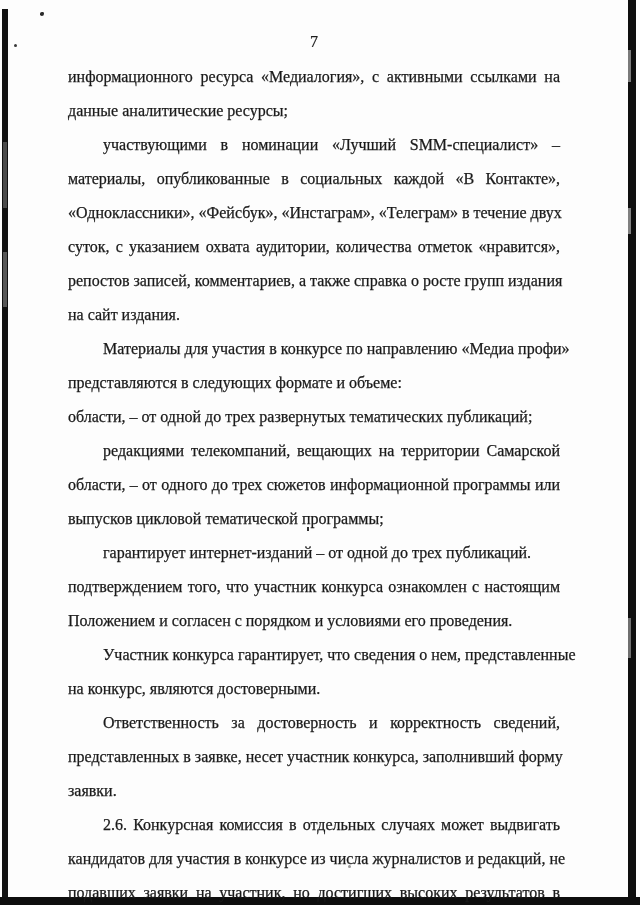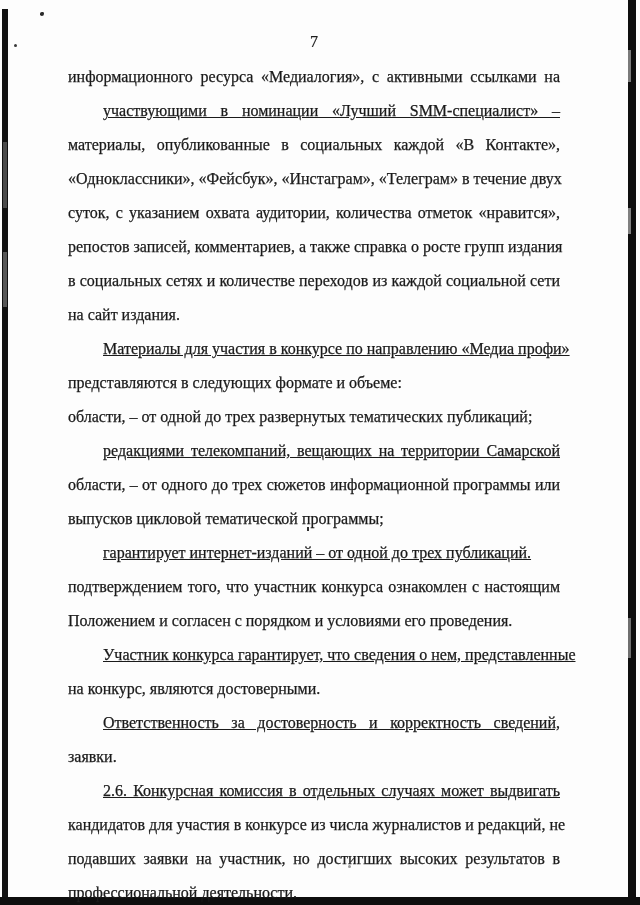--- a/index.html
+++ b/index.html
@@ -19,21 +19,21 @@
   .textblock {
     position:absolute; left:68px; top:56px; width:492px;
     font-size:16px;
     -webkit-text-stroke:0.25px #1b1b1b;
   }
   .ln {
     height:26px; line-height:26px;
     white-space:nowrap; box-sizing:border-box;margin-top:8px;
   }
   .j { text-align:justify; text-align-last:justify; }
-  .ind { padding-left:35px;text-decoration:underline; }
+  .ind { padding-left:35px; }
   
   .bar-left  { position:absolute; left:2px;  top:9px;  width:6px;  height:896px; background:#121212; }
   .bar-left-g1 { position:absolute; left:3px; top:142px; width:4px; height:66px; background:#4c4c4c; }
   .bar-left-g2 { position:absolute; left:3px; top:252px; width:4px; height:55px; background:#585858; }
   .bar-right { position:absolute; left:628px; top:0;    width:8px;  height:905px; background:#0e0e0e; }
   .bar-right-g1 { position:absolute; left:628px; top:50px;  width:3px; height:32px; background:#7a7a7a; }
   .bar-right-g2 { position:absolute; left:628px; top:208px; width:3px; height:26px; background:#808080; }
   .bar-right-g3 { position:absolute; left:628px; top:618px; width:3px; height:40px; background:#6f6f6f; }
   .bar-bottom{ position:absolute; left:0;    top:897px; width:640px; height:8px;  background:#0e0e0e; }
   .speck-a { position:absolute; left:40px;  top:12px;  width:4px; height:4px; background:#2a2a2a; border-radius:50% 40% 60% 50%; }
@@ -56,39 +56,40 @@
   <div class="bar-bottom"></div>
   <div class="speck-a"></div>
   <div class="speck-b"></div>
   <div class="speck-c"></div>
   <div class="speck-accent"></div>
 
   <div class="pageno">7</div>
 
   <div class="textblock">
     <div class="ln j">информационного ресурса «Медиалогия», с активными ссылками на</div>
+    <div class="ln">данные аналитические ресурсы;</div>
     <div class="ln j ind">участвующими в номинации «Лучший SMM-специалист» –</div>
     <div class="ln j">материалы, опубликованные в социальных каждой «В Контакте»,</div>
     <div class="ln j">«Одноклассники», «Фейсбук», «Инстаграм», «Телеграм» в течение двух</div>
     <div class="ln j">суток, с указанием охвата аудитории, количества отметок «нравится»,</div>
     <div class="ln j">репостов записей, комментариев, а также справка о росте групп издания</div>
-    <div class="ln j">в социальных сетях и количестве переходов из каждой социальной сети</div>
     <div class="ln">на сайт издания.</div>
     <div class="ln j ind">Материалы для участия в конкурсе по направлению «Медиа профи»</div>
     <div class="ln">представляются в следующих формате и объеме:</div>
     <div class="ln">области, – от одной до трех развернутых тематических публикаций;</div>
     <div class="ln j ind">редакциями телекомпаний, вещающих на территории Самарской</div>
     <div class="ln j">области, – от одного до трех сюжетов информационной программы или</div>
     <div class="ln">выпусков цикловой тематической программы;</div>
     <div class="ln ind">гарантирует интернет-изданий – от одной до трех публикаций.</div>
     <div class="ln j">подтверждением того, что участник конкурса ознакомлен с настоящим</div>
     <div class="ln">Положением и согласен с порядком и условиями его проведения.</div>
     <div class="ln j ind">Участник конкурса гарантирует, что сведения о нем, представленные</div>
     <div class="ln">на конкурс, являются достоверными.</div>
     <div class="ln j ind">Ответственность за достоверность и корректность сведений,</div>
+    <div class="ln j">представленных в заявке, несет участник конкурса, заполнивший форму</div>
     <div class="ln">заявки.</div>
     <div class="ln j ind">2.6. Конкурсная комиссия в отдельных случаях может выдвигать</div>
     <div class="ln j">кандидатов для участия в конкурсе из числа журналистов и редакций, не</div>
     <div class="ln j">подавших заявки на участник, но достигших высоких результатов в</div>
     <div class="ln">профессиональной деятельности.</div>
   </div>
 
 </div>
 
 </body></html>

